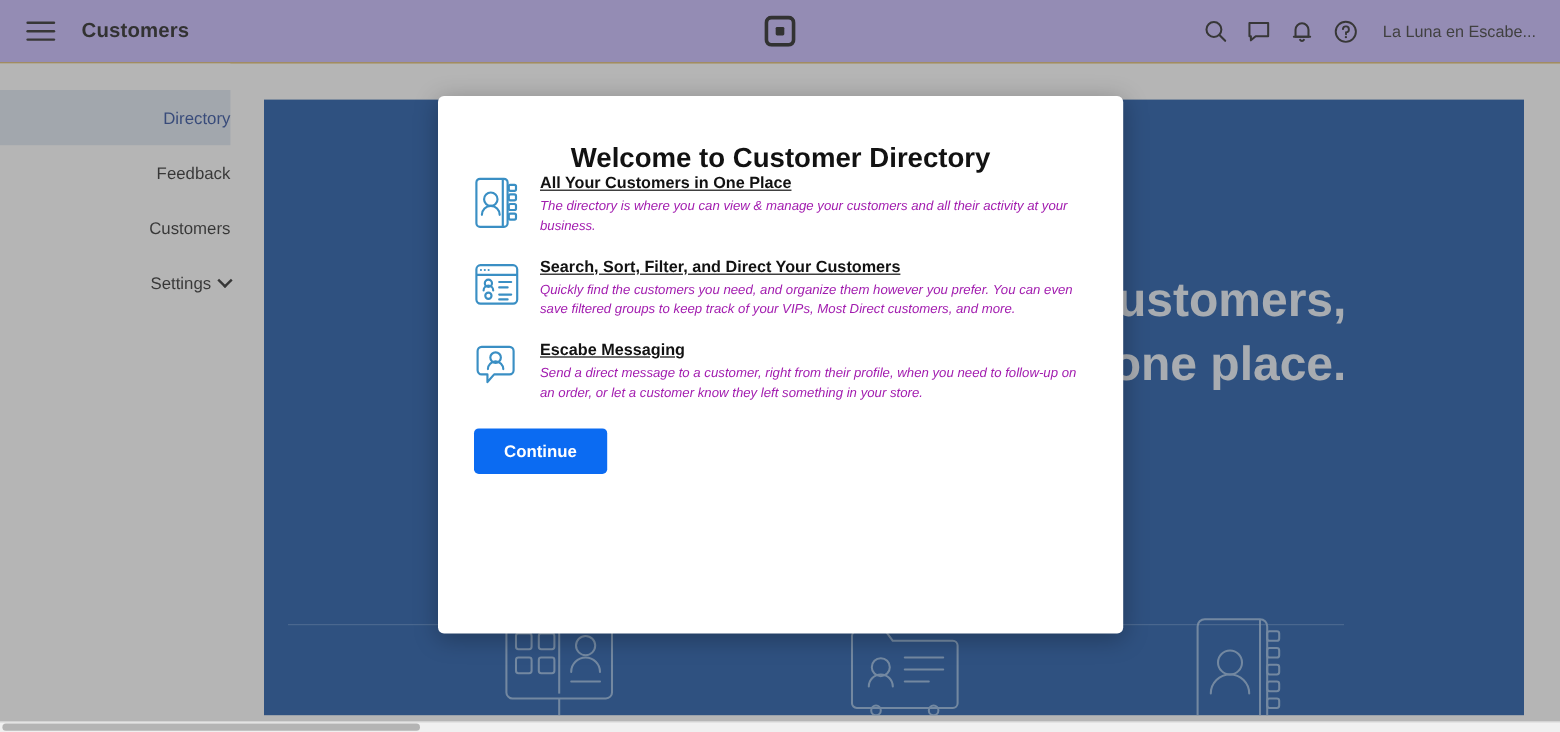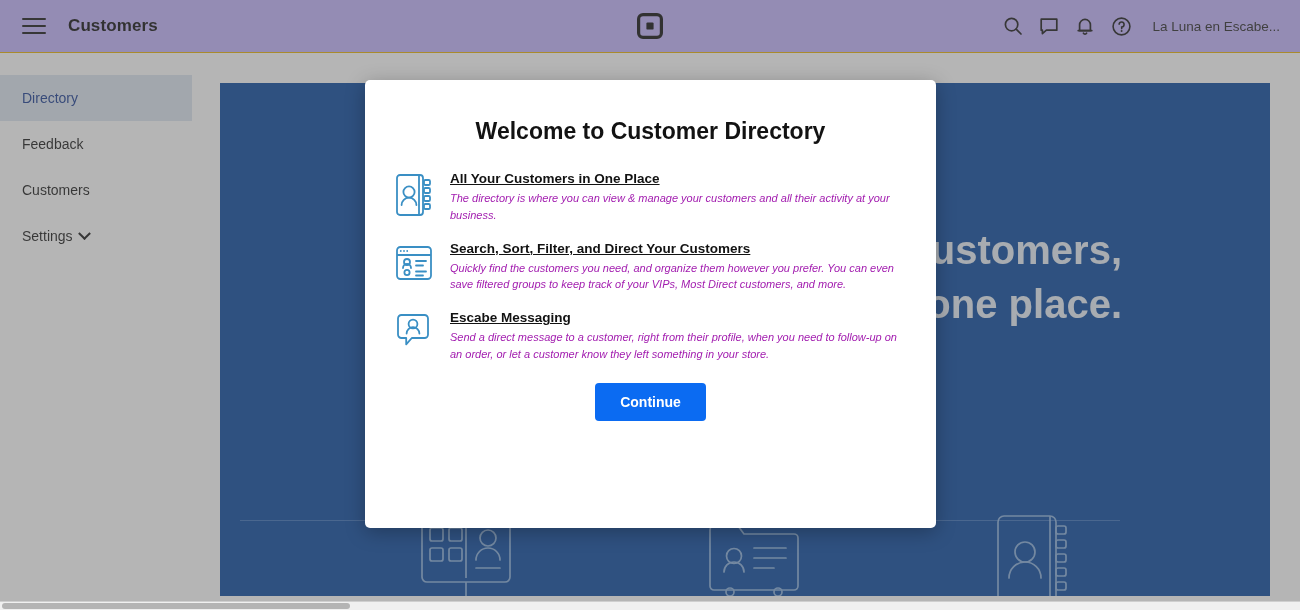--- a/index.html
+++ b/index.html
@@ -64,20 +64,21 @@
     position: absolute; top: 0; left: 0;
     width: 192px; height: 557px;
     background: #ffffff;
     padding-top: 22px;
   }
   .side-item {
     height: 46px; display: flex; align-items: center;
     padding-left: 22px;
     font-size: 14px; color: #1b1b1b;
     cursor: pointer;
+    justify-content: flex-end;
   }
   .side-item.active {
     background: #dde5f0;
     color: #1c3f94;
     font-weight: 500;
   }
   .chev {
     display: inline-block; margin-left: 7px;
     width: 9px; height: 9px;
     border-right: 2px solid #1b1b1b; border-bottom: 2px solid #1b1b1b;
@@ -122,35 +123,35 @@
     width: 571px; height: 448px;
     background: #ffffff;
     border-radius: 5px;
     box-shadow: 0 4px 20px rgba(0,0,0,.28);
     z-index: 60;
     padding: 24px 30px 0 30px;
   }
   .modal-title {
     text-align: center;
     font-size: 23px; font-weight: bold; color: #121212;
-    margin-top: 14px; margin-bottom: 26px;
+    margin-top: 14px; 
   }
   .feature {
     display: flex; gap: 17px; margin-bottom: 17px;
   }
   .feature-icon { flex: 0 0 38px; width: 38px; padding-top: 2px; }
   .feature-title {
     font-size: 13.5px; font-weight: bold; color: #121212;
     margin-bottom: 4px;
     text-decoration: underline;
   }
   .feature-desc {
     font-size: 11px; color: #a21caf; line-height: 1.53; font-style: italic;
   }
-  .modal-actions { display: flex; justify-content: center; margin-top: 20px; }
+  .modal-actions { display: flex; margin-top: 20px; }
   .btn-primary {
     background: #0b6bf2;
     color: #ffffff;
     border: none; border-radius: 4px;
     font-size: 14px; font-weight: bold;
     padding: 11px 25px;
     cursor: pointer;
     font-family: "Liberation Sans", sans-serif;
   }
 

